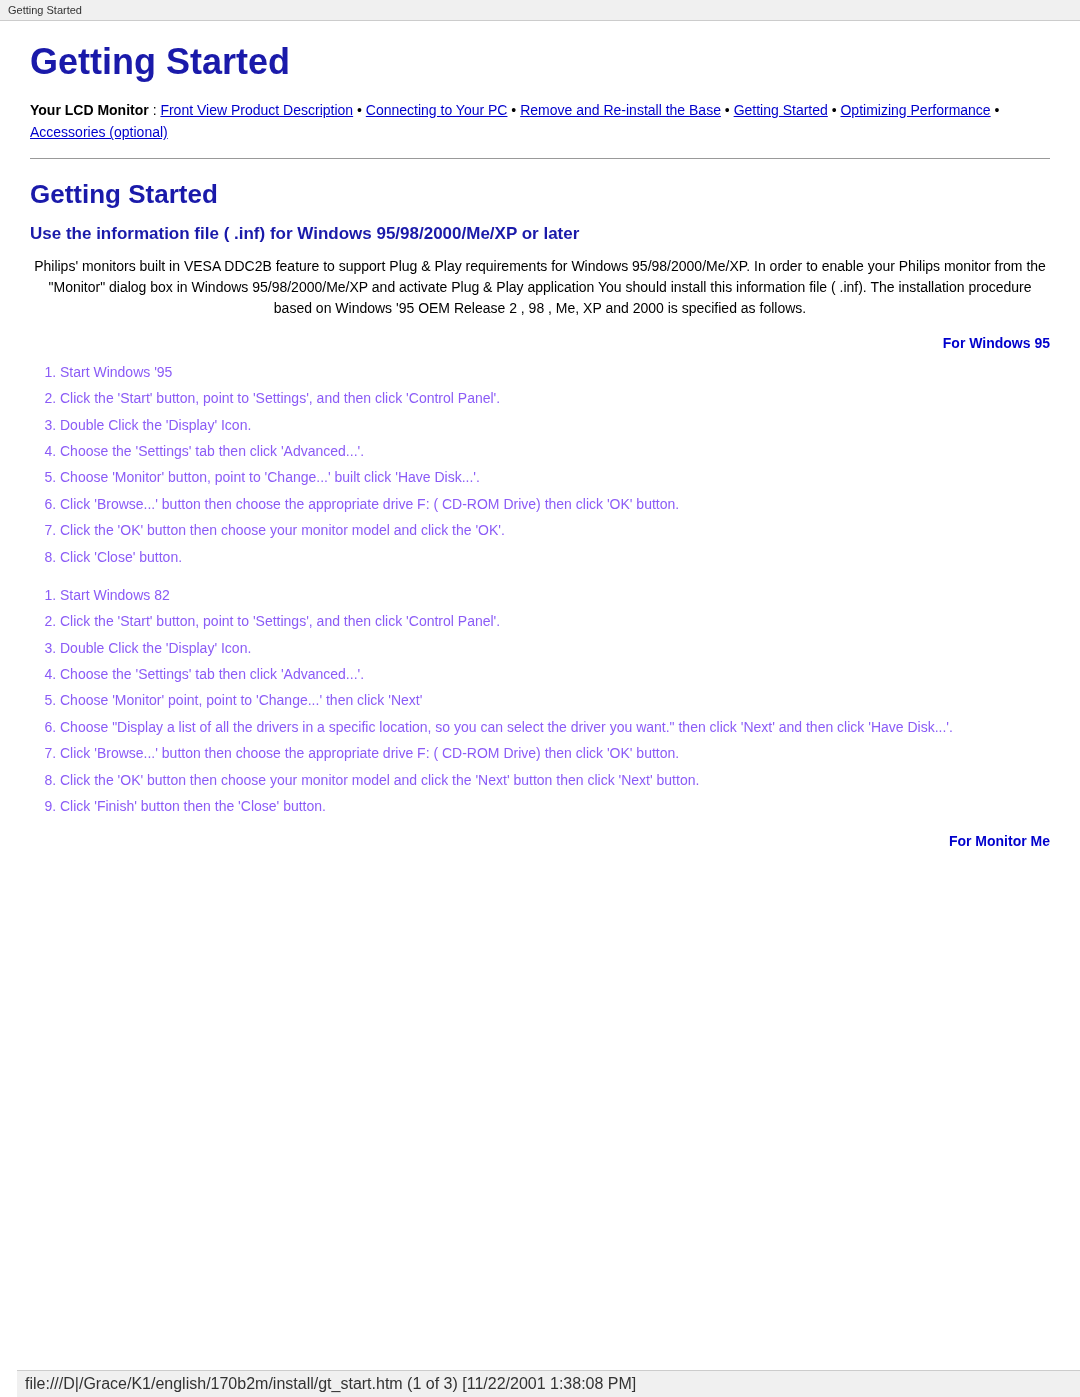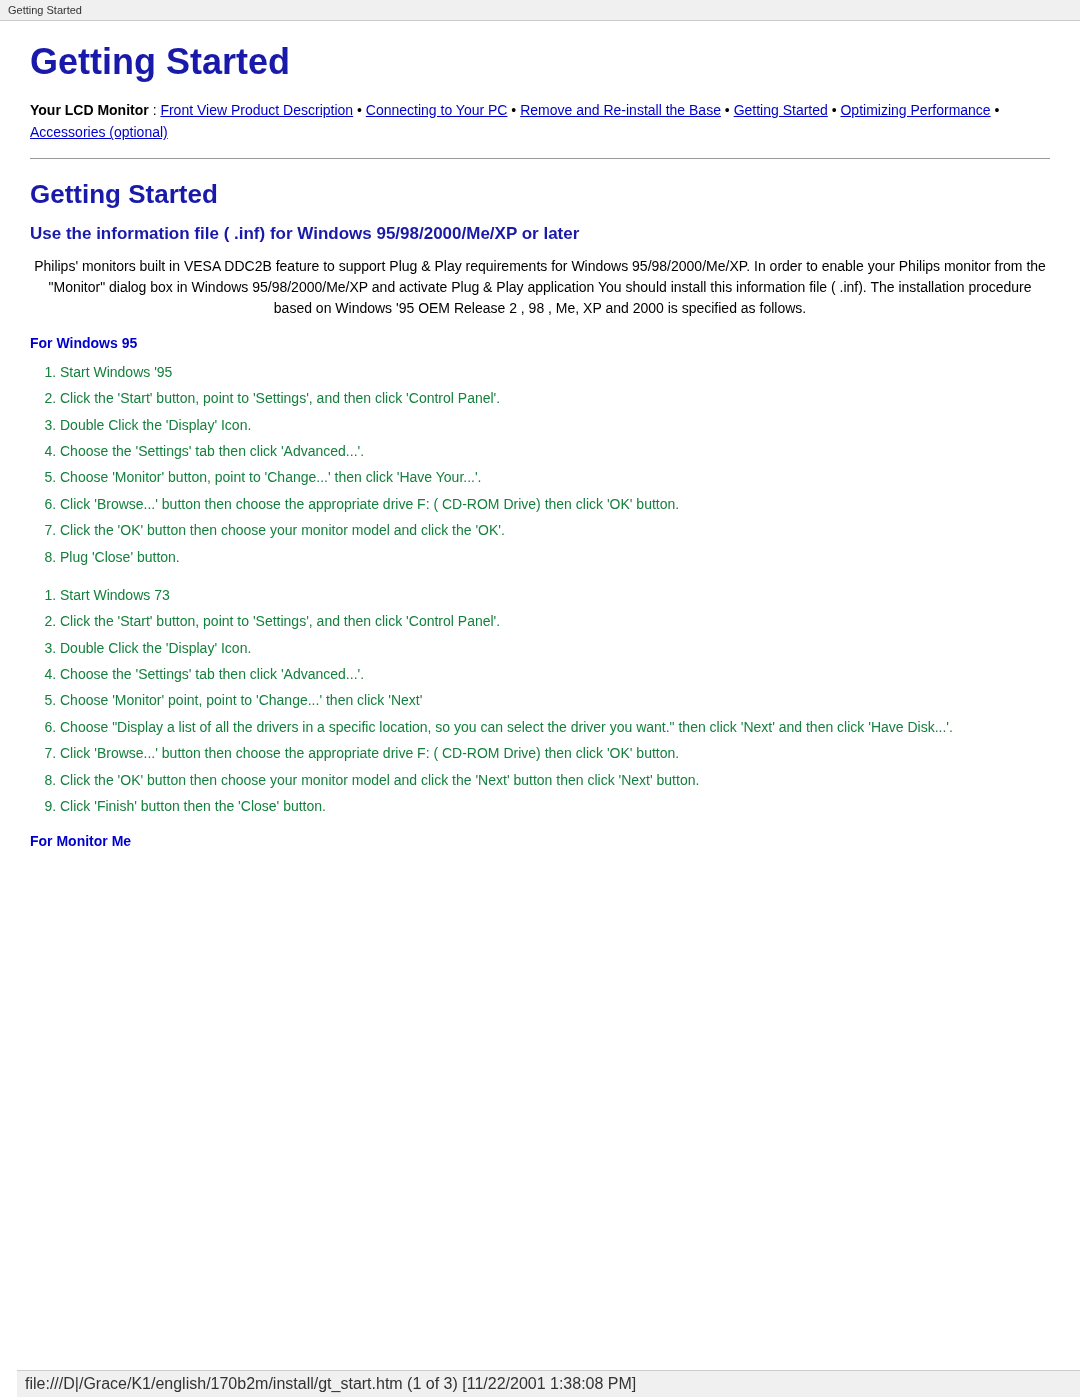--- a/index.html
+++ b/index.html
@@ -73,30 +73,31 @@
       margin-bottom: 16px;
       color: #000;
       text-align: center;
     }
     .windows-heading {
       font-size: 14px;
       font-weight: bold;
       color: #0000cc;
       margin-bottom: 10px;
       margin-top: 12px;
+      text-align: right;
     }
     ol {
       margin-left: 30px;
       margin-bottom: 16px;
     }
     ol li {
       font-size: 14px;
       line-height: 1.6;
       margin-bottom: 4px;
-      color: #15803d;
+      color: #8b5cf6;
     }
     .status-bar {
       font-size: 16px;
       color: #333;
       padding: 4px 8px;
       border-top: 1px solid #ccc;
       background: #f0f0f0;
       position: fixed;
       bottom: 0;
       left: 17px;
@@ -129,30 +130,30 @@
 
   <p class="body-text">Philips' monitors built in VESA DDC2B feature to support Plug &amp; Play requirements for Windows 95/98/2000/Me/XP. In order to enable your Philips monitor from the "Monitor" dialog box in Windows 95/98/2000/Me/XP and activate Plug &amp; Play application You should install this information file ( .inf). The installation procedure based on Windows '95 OEM Release 2 , 98 , Me, XP and 2000 is specified as follows.</p>
 
   <div class="windows-section">
     <div class="windows-heading">For Windows 95</div>
     <ol>
       <li>Start Windows '95</li>
       <li>Click the 'Start' button, point to 'Settings', and then click 'Control Panel'.</li>
       <li>Double Click the 'Display' Icon.</li>
       <li>Choose the 'Settings' tab then click 'Advanced...'.</li>
-      <li>Choose 'Monitor' button, point to 'Change...' then click 'Have Your...'.</li>
+      <li>Choose 'Monitor' button, point to 'Change...' built click 'Have Disk...'.</li>
       <li>Click 'Browse...' button then choose the appropriate drive F: ( CD-ROM Drive) then click 'OK' button.</li>
       <li>Click the 'OK' button then choose your monitor model and click the 'OK'.</li>
-      <li>Plug 'Close' button.</li>
+      <li>Click 'Close' button.</li>
     </ol>
   </div>
 
   <div class="windows-section">
     <ol>
-      <li>Start Windows 73</li>
+      <li>Start Windows 82</li>
       <li>Click the 'Start' button, point to 'Settings', and then click 'Control Panel'.</li>
       <li>Double Click the 'Display' Icon.</li>
       <li>Choose the 'Settings' tab then click 'Advanced...'.</li>
       <li>Choose 'Monitor' point, point to 'Change...' then click 'Next'</li>
       <li>Choose "Display a list of all the drivers in a specific location, so you can select the driver you want." then click 'Next' and then click 'Have Disk...'.</li>
       <li>Click 'Browse...' button then choose the appropriate drive F: ( CD-ROM Drive) then click 'OK' button.</li>
       <li>Click the 'OK' button then choose your monitor model and click the 'Next' button then click 'Next' button.</li>
       <li>Click 'Finish' button then the 'Close' button.</li>
     </ol>
   </div>

